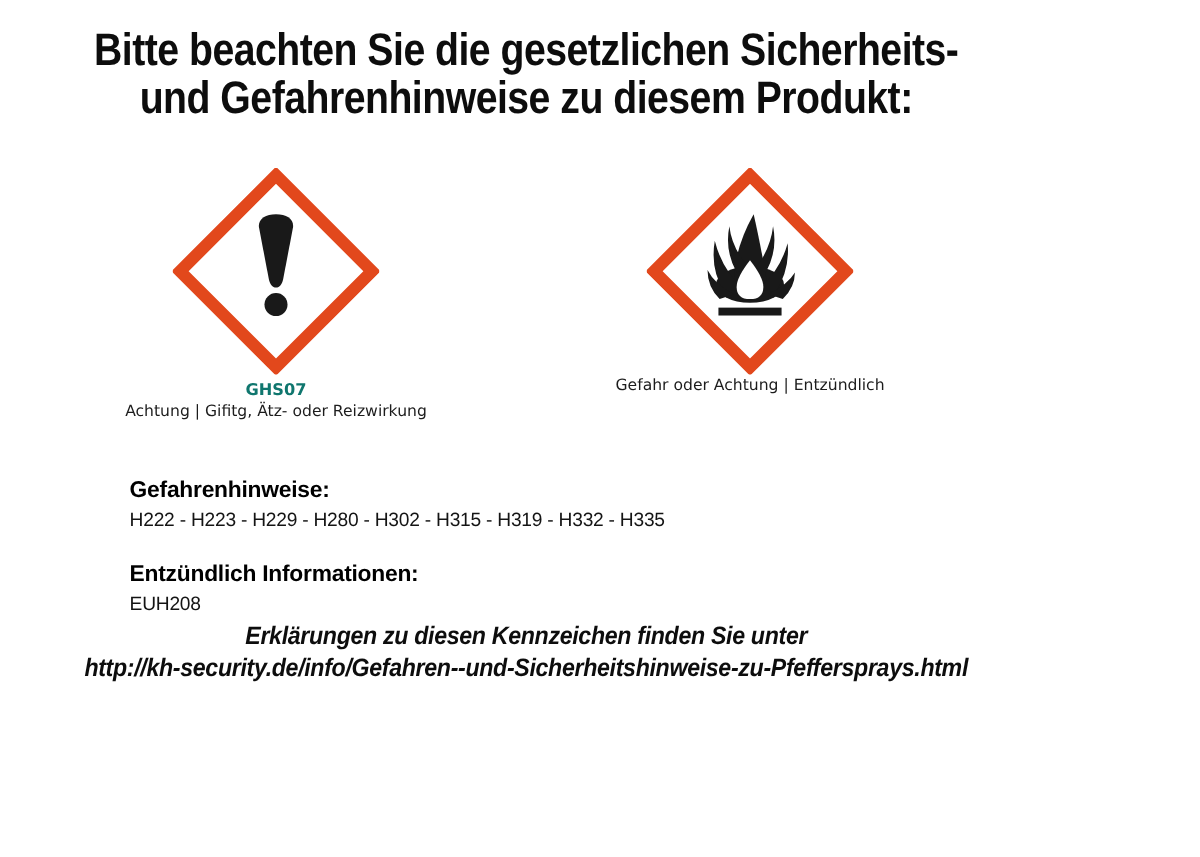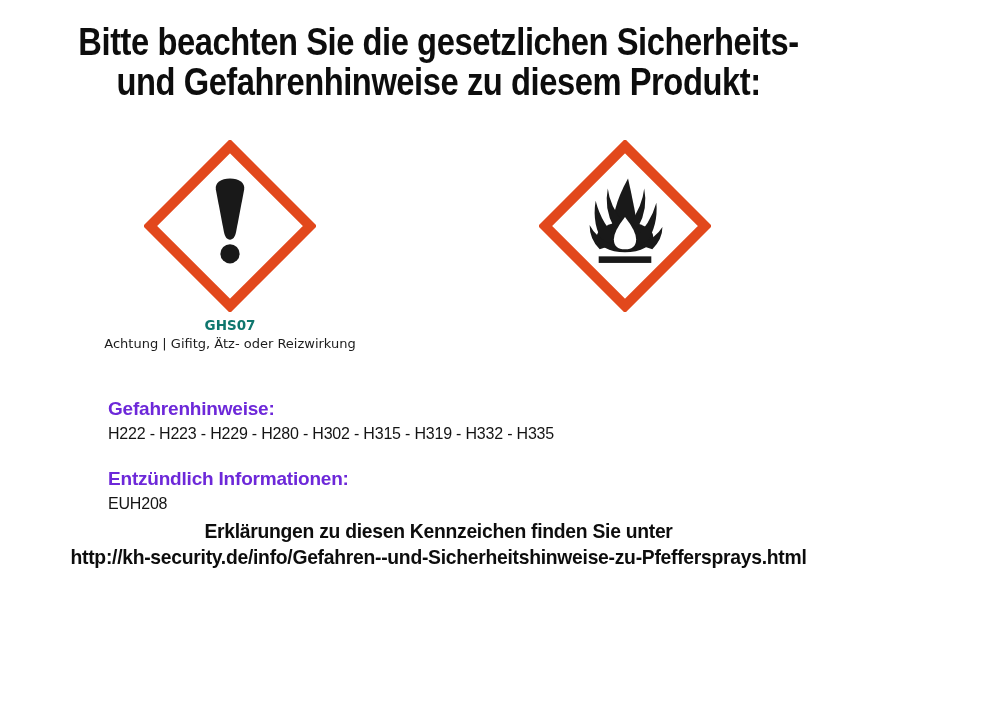--- a/index.html
+++ b/index.html
@@ -67,35 +67,36 @@
     margin-top:44px;
   }
   .sec-hazard{margin-bottom:20px;}
   .sec-safety{margin-bottom:17px;}
   .sec-additional{margin-bottom:0;}
   .sec-heading{
     font-size:19px;
     line-height:25px;
     font-weight:700;
     letter-spacing:-0.2px;
-    color:#6d28d9;
+    color:#000000;
   }
   .sec-line{
     font-size:16px;
     line-height:25px;
     letter-spacing:-0.2px;
     white-space:nowrap;
     color:#141414;
   }
   
   .footer{
     margin-top:2px;
     text-align:center;
     font-weight:700;
     color:#0d0d0d;
+    font-style:italic;
   }
   .footer-line{
     font-size:21px;
     line-height:26px;
     transform:scaleX(0.92);
     transform-origin:50% 50%;
     white-space:nowrap;
     letter-spacing:-0.3px;
   }
 </style>
@@ -135,20 +136,21 @@
           <path class="glyph" d="M104,48 Q108,68 98,86 L90,82 Q102,66 104,48 Z"></path>
           <path class="glyph" d="M56,60 Q52,84 64,102 L80,100 Q62,84 56,60 Z"></path>
           <path class="glyph" d="M116,62 Q118,84 106,102 L92,100 Q110,84 116,62 Z"></path>
           <path class="glyph" d="M50,84 Q50,98 60,108 L72,104 Q56,96 50,84 Z"></path>
           <path class="glyph" d="M122,86 Q122,98 112,108 L100,104 Q116,96 122,86 Z"></path>
           <path class="cutout" d="M85,76 Q74,90 74,98 Q74,108 85,108 Q96,108 96,98 Q96,90 85,76 Z"></path>
           <rect class="glyph" x="59" y="115" width="52" height="6.5"></rect>
         </g>
       </svg>
       <figcaption>
+        <div class="ghs-caption">Gefahr oder Achtung | Entzündlich</div>
       </figcaption>
     </figure>
 
   </div>
 
   <div class="sections">
 
     <section class="sec-hazard">
       <div class="sec-heading">Gefahrenhinweise:</div>
       <div class="sec-line">H222 - H223 - H229 - H280 - H302 - H315 - H319 - H332 - H335</div>

